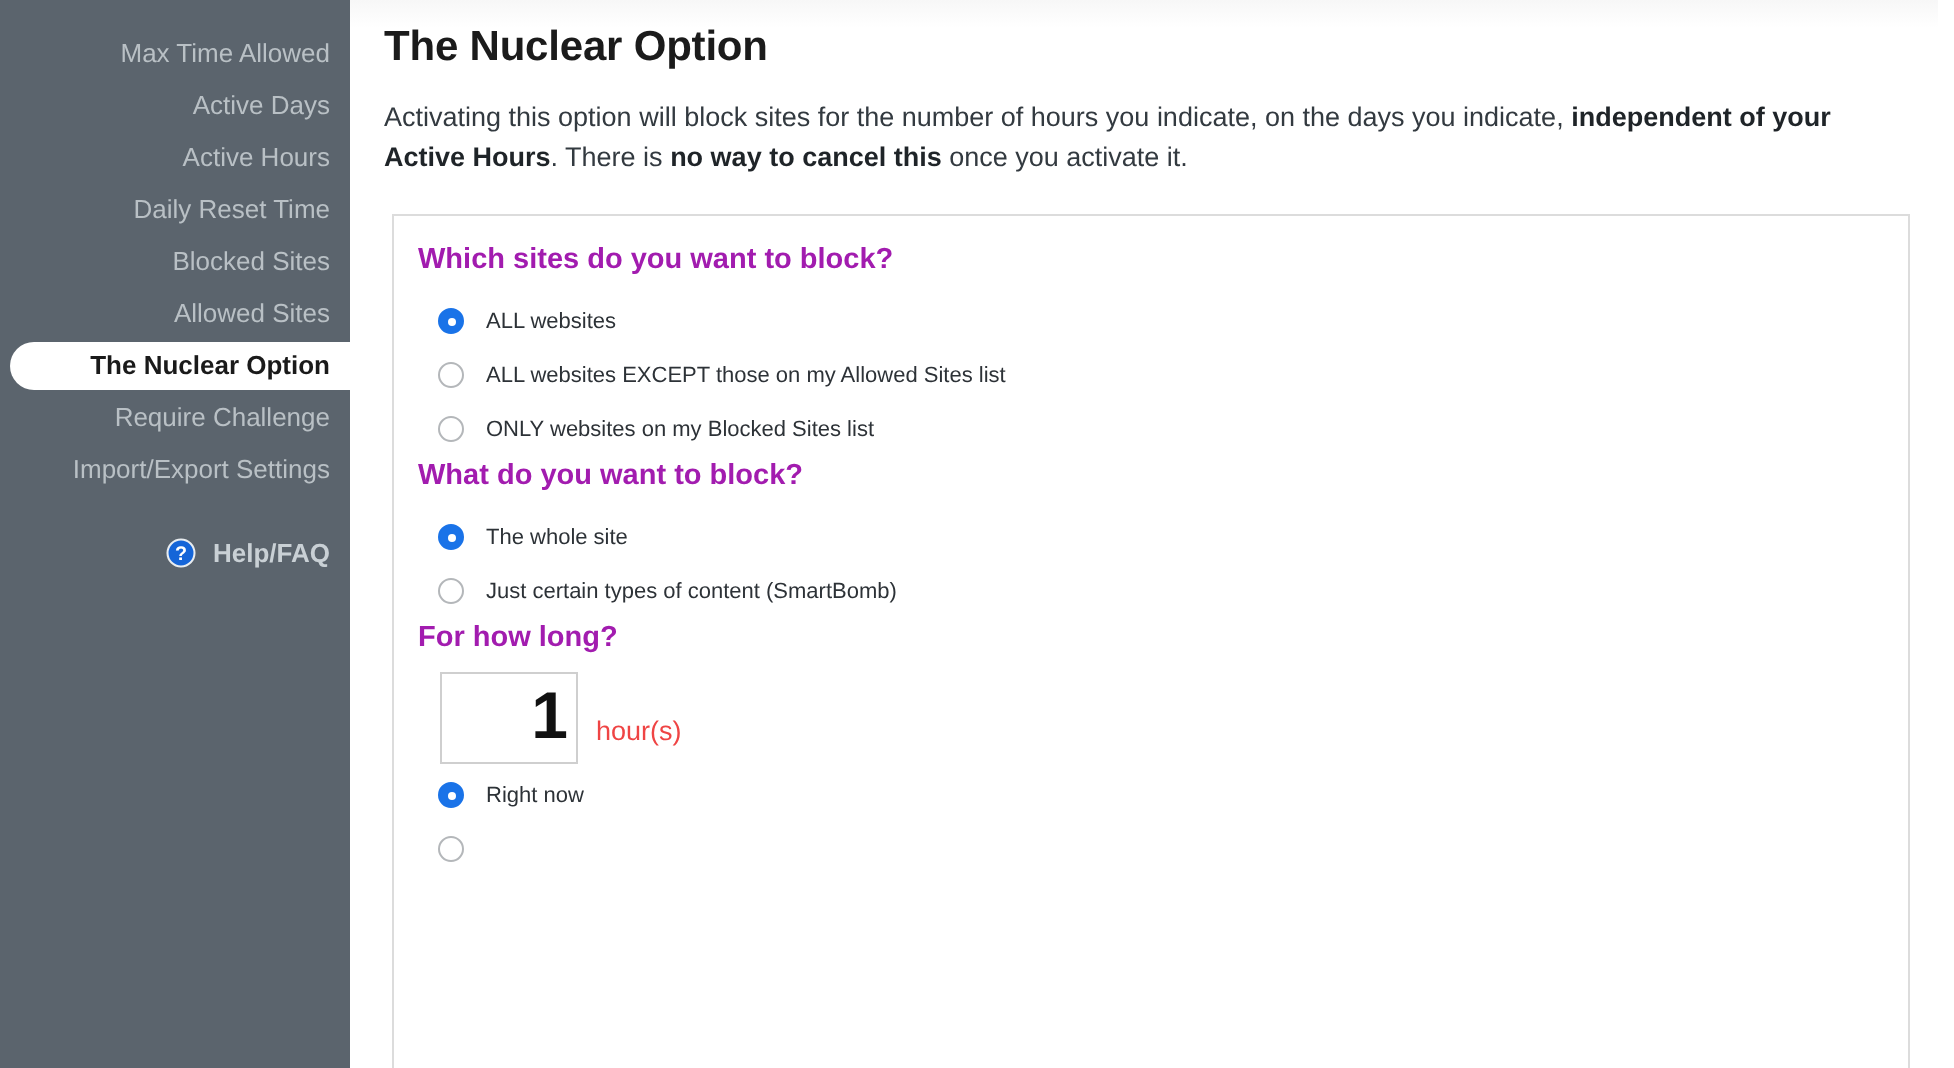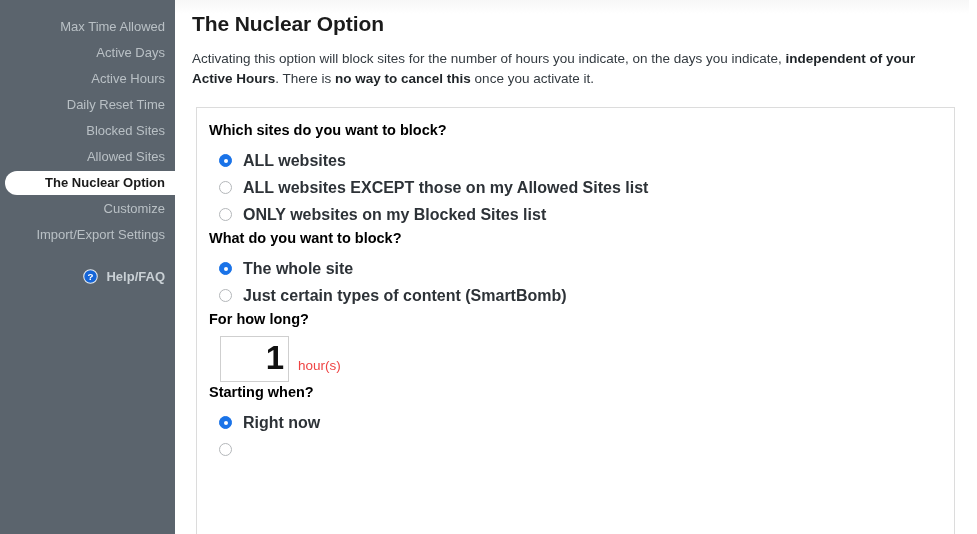--- a/index.html
+++ b/index.html
@@ -122,21 +122,21 @@
     background: #ffffff;
     border: 1px solid #dcdcdc;
     box-sizing: border-box;
     padding: 14px 0 0 12px;
     overflow: hidden;
   }
   .section { margin-bottom: 2px; }
   .section-title {
     font-size: 14.5px;
     font-weight: bold;
-    color: #000000;
+    color: #a21caf;
     margin: 0 0 9px 0;
   }
   .section + .section { }
 
   .radio-row {
     display: flex;
     align-items: center;
     height: 27px;
     cursor: pointer;
   }
@@ -161,23 +161,22 @@
     position: absolute;
     left: 50%;
     top: 50%;
     width: 4px;
     height: 4px;
     margin: -2px 0 0 -2px;
     border-radius: 50%;
     background: #ffffff;
   }
   .radio-label {
-    font-size: 16px;
+    font-size: 11px;
     color: #2d3237;
-    font-weight: bold;
   }
 
   
   .duration-row {
     display: flex;
     align-items: flex-end;
     margin-top: 2px;
   }
   .duration-input {
     width: 69px;
@@ -209,21 +208,21 @@
 
   <nav id="sidebar">
     <div id="nav-list">
         <div class="nav-item"><span class="nav-label">Max Time Allowed</span></div>
         <div class="nav-item"><span class="nav-label">Active Days</span></div>
         <div class="nav-item"><span class="nav-label">Active Hours</span></div>
         <div class="nav-item"><span class="nav-label">Daily Reset Time</span></div>
         <div class="nav-item"><span class="nav-label">Blocked Sites</span></div>
         <div class="nav-item"><span class="nav-label">Allowed Sites</span></div>
         <div class="nav-item active"><span class="nav-label">The Nuclear Option</span></div>
-        <div class="nav-item"><span class="nav-label">Customize</span></div>
+        <div class="nav-item"><span class="nav-label">Require Challenge</span></div>
         <div class="nav-item"><span class="nav-label">Import/Export Settings</span></div>
       </div>
 
     <div id="help-row">
       <span class="help-icon">
         <svg viewBox="0 0 16 16" width="15" height="15" xmlns="http://www.w3.org/2000/svg">
           <circle cx="8" cy="8" r="7.2" fill="#1565d8" stroke="#e9edf0" stroke-width="1.1"></circle>
           <text x="8" y="11.8" font-family="Liberation Sans, sans-serif" font-size="10.5" font-weight="bold" fill="#ffffff" text-anchor="middle">?</text>
         </svg>
       </span>
@@ -271,21 +270,20 @@
           </div>
         </div>
         <div class="section">
           <div class="section-title">For how long?</div>
           <div class="duration-row">
             <input class="duration-input" type="text" value="1" style="">
             <span class="duration-unit">hour(s)</span>
           </div>
         </div>
         <div class="section">
-          <div class="section-title">Starting when?</div>
           <div>
             <div class="radio-row">
               <span class="radio checked"></span>
               <span class="radio-label">Right now</span>
             </div>
             <div class="radio-row">
               <span class="radio"></span>
             </div>
           </div>
         </div>

